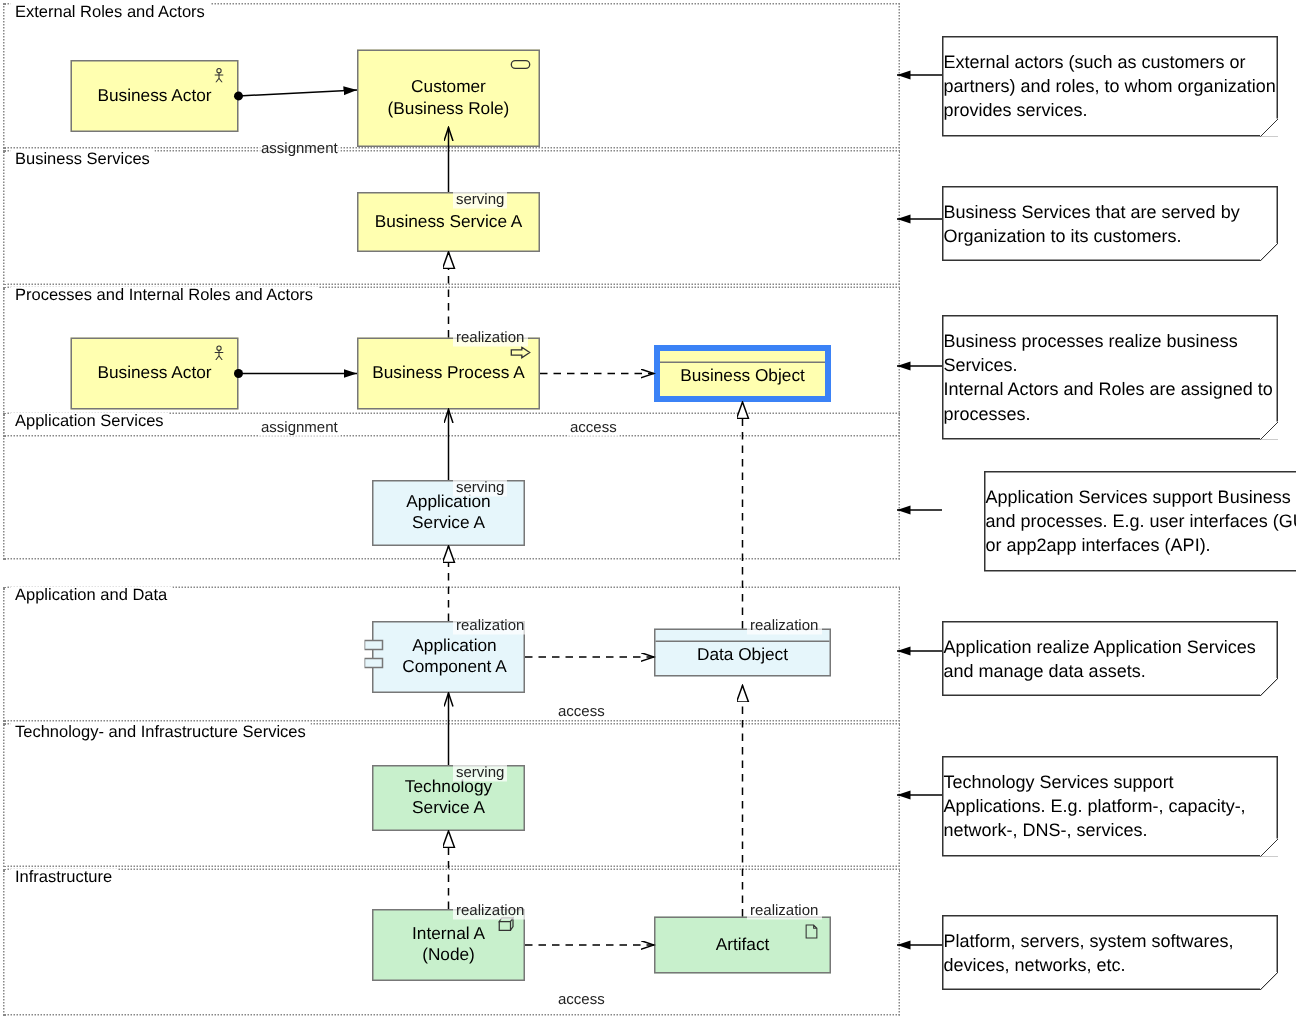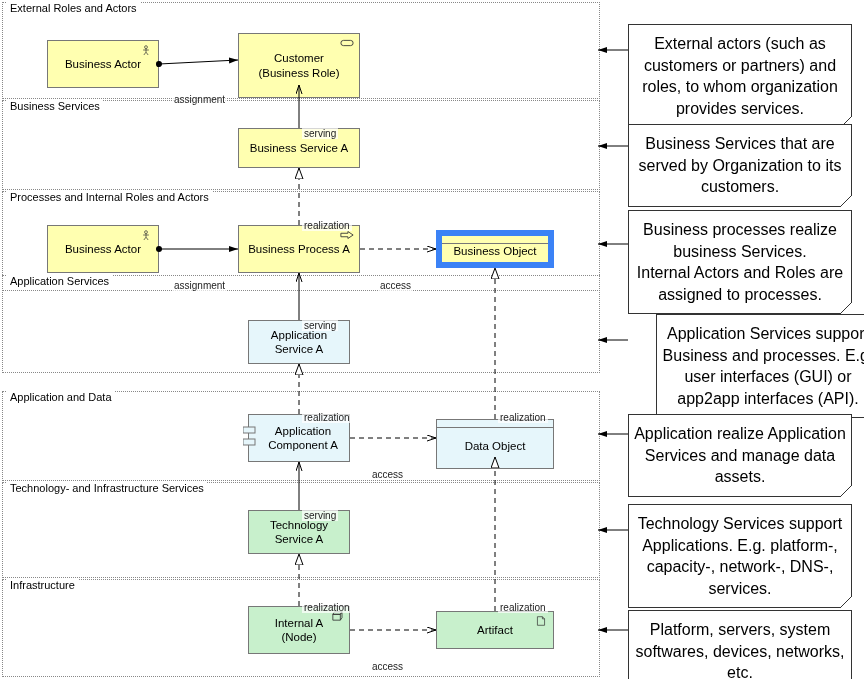--- a/index.html
+++ b/index.html
@@ -39,24 +39,23 @@
   }
   .yellow { background: #ffffb0; }
   .blue   { background: #e6f6fb; }
   .green  { background: #c8f0cc; }
   .rounded { border-radius: 0; }
   .annotation {
     position: absolute;
     border: 1px solid #333;
     background: #fff;
     padding: 8px 0;
-    font-size: 16px;
+    font-size: 12px;
     line-height: 1.35;
     box-sizing: border-box;
-    text-align: center;
   }
   .annotation::after {
     content: "";
     position: absolute;
     right: -1px;
     bottom: -1px;
     width: 12px;
     height: 12px;
     background: linear-gradient(135deg, #fff 0 49%, #333 50% 52%, #fff 53% 100%);
   }
@@ -138,39 +137,39 @@
       <line x1="7" y1="10" x2="4" y2="14" stroke="#333"></line>
       <line x1="7" y1="10" x2="10" y2="14" stroke="#333"></line>
     </svg>
 </div>
 <div class="node rect yellow" style="left:238px;top:225px;width:122px;height:48px;">
   <span>Business Process A</span>
   <svg class="icon-corner" viewBox="0 0 16 10">
       <path d="M1 3 H9 V1 L15 5 L9 9 V7 H1 Z" fill="none" stroke="#333"></path>
     </svg>
 </div>
-<div class="node yellow" style="left:436px;top:230px;width:118px;height:38px;border:6px solid #3b82f6;justify-content:center;">
+<div class="node yellow" style="left:436px;top:230px;width:118px;height:38px;border:4px solid #3b82f6;justify-content:center;">
   <div style="position:absolute;left:0;top:0;right:0;height:7px;border-bottom:1px solid #777;"></div>
   <span style="margin-top:5px;">Business Object</span>
 </div>
 
 <div class="node rect blue rounded" style="left:248px;top:320px;width:102px;height:44px;">
   <span style="white-space:pre-line;">Application
 Service A</span>
 </div>
 
 <div class="node rect blue" style="left:248px;top:414px;width:102px;height:48px;">
   <span style="white-space:pre-line;margin-left:8px;">Application
 Component A</span>
   <svg style="position:absolute;left:-6px;top:10px;" width="14" height="28" viewBox="0 0 14 28">
       <rect x="0" y="2" width="12" height="6" fill="#e6f6fb" stroke="#777"></rect>
       <rect x="0" y="14" width="12" height="6" fill="#e6f6fb" stroke="#777"></rect>
     </svg>
 </div>
-<div class="node blue" style="left:436px;top:419px;width:118px;height:50px;border:1px solid #777;">
+<div class="node blue" style="left:436px;top:419px;width:118px;height:32px;border:1px solid #777;">
   <div style="position:absolute;left:0;top:0;right:0;height:7px;border-bottom:1px solid #777;"></div>
   <span style="margin-top:5px;">Data Object</span>
 </div>
 
 <div class="node rect green rounded" style="left:248px;top:510px;width:102px;height:44px;">
   <span style="white-space:pre-line;">Technology
 Service A</span>
 </div>
 
 <div class="node rect green" style="left:248px;top:606px;width:102px;height:48px;">

